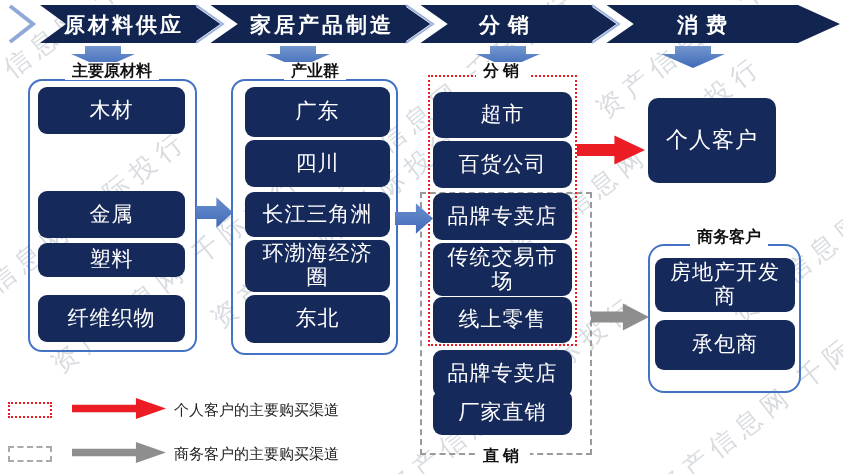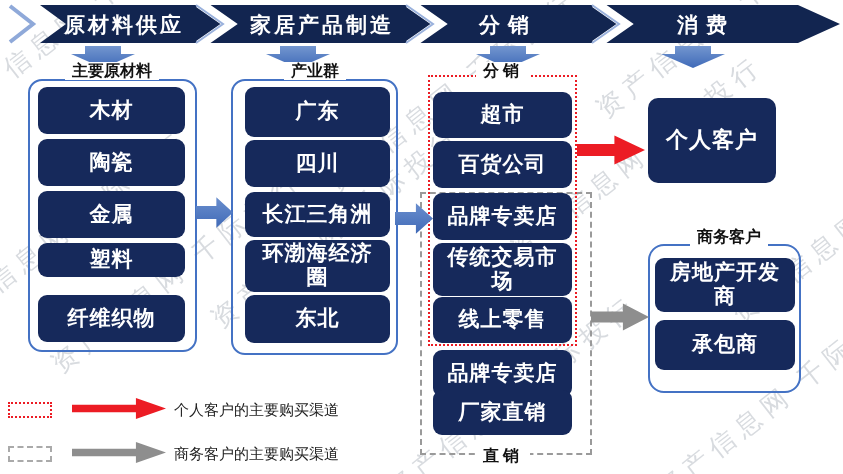--- a/index.html
+++ b/index.html
@@ -29,21 +29,21 @@
   .col-title{
     position:absolute;z-index:4;transform:translateX(-50%);
     font-family:"Liberation Serif","DejaVu Serif",serif;
     font-weight:bold;font-size:16px;color:#111;background:#fff;
     padding:0 7px;white-space:nowrap;line-height:18px;
   }
   .box{
     position:absolute;z-index:3;background:var(--navy);color:#fff;
     border-radius:9px;display:flex;align-items:center;justify-content:center;
     font-family:"Liberation Serif","DejaVu Serif",serif;
-    font-weight:bold;font-size:21px;letter-spacing:1px;text-align:center;
+    font-weight:normal;font-size:21px;letter-spacing:1px;text-align:center;
     line-height:1.12;padding:0 8px;box-sizing:border-box;
   }
   .harrow{
     position:absolute;z-index:2;
     clip-path:polygon(0 30%,55% 30%,55% 4%,100% 50%,55% 96%,55% 70%,0 70%);
     background:linear-gradient(180deg,#6c90cf 0%,#3f69b6 100%);
   }
   .flatarrow{
     position:absolute;z-index:2;
     clip-path:polygon(0 32%,68% 32%,68% 0%,100% 50%,68% 100%,68% 68%,0 68%);
@@ -93,21 +93,20 @@
 
     <polygon fill="url(#ag)" points="85,46 121,46 121,54 135,54 103,68 71,54 85,54"></polygon>
     <polygon fill="url(#ag)" points="280,46 316,46 316,54 330,54 298,68 266,54 280,54"></polygon>
     <polygon fill="url(#ag)" points="490,46 526,46 526,54 540,54 508,68 476,54 490,54"></polygon>
     <polygon fill="url(#ag)" points="675,46 711,46 711,54 725,54 693,68 661,54 675,54"></polygon>
   </svg>
 
   <div class="bracket" style="left:28px;top:79px;width:169px;height:273px"></div>
   <div class="col-title" style="left:112px;top:62px">主要原材料</div>
   <div class="box" style="left:38px;top:87px;width:147px;height:47px">木材</div>
-  <div class="box" style="left:38px;top:139px;width:147px;height:47px">陶瓷</div>
   <div class="box" style="left:38px;top:191px;width:147px;height:47px">金属</div>
   <div class="box" style="left:38px;top:243px;width:147px;height:34px">塑料</div>
   <div class="box" style="left:38px;top:295px;width:147px;height:47px">纤维织物</div>
 
   <div class="harrow" style="left:196px;top:196px;width:37px;height:33px"></div>
 
   <div class="bracket" style="left:231px;top:79px;width:167px;height:276px"></div>
   <div class="col-title" style="left:315px;top:62px">产业群</div>
   <div class="box" style="left:245px;top:87px;width:145px;height:50px">广东</div>
   <div class="box" style="left:245px;top:140px;width:145px;height:47px">四川</div>

